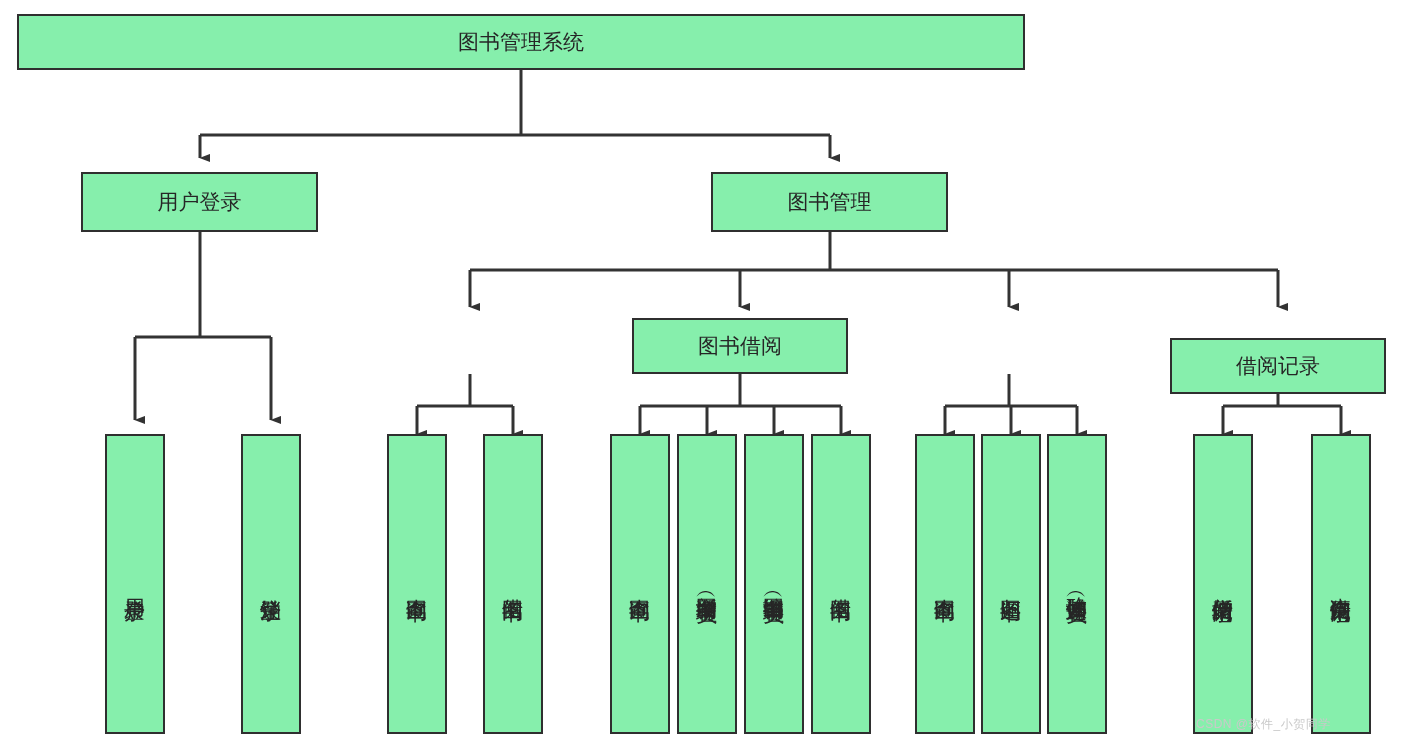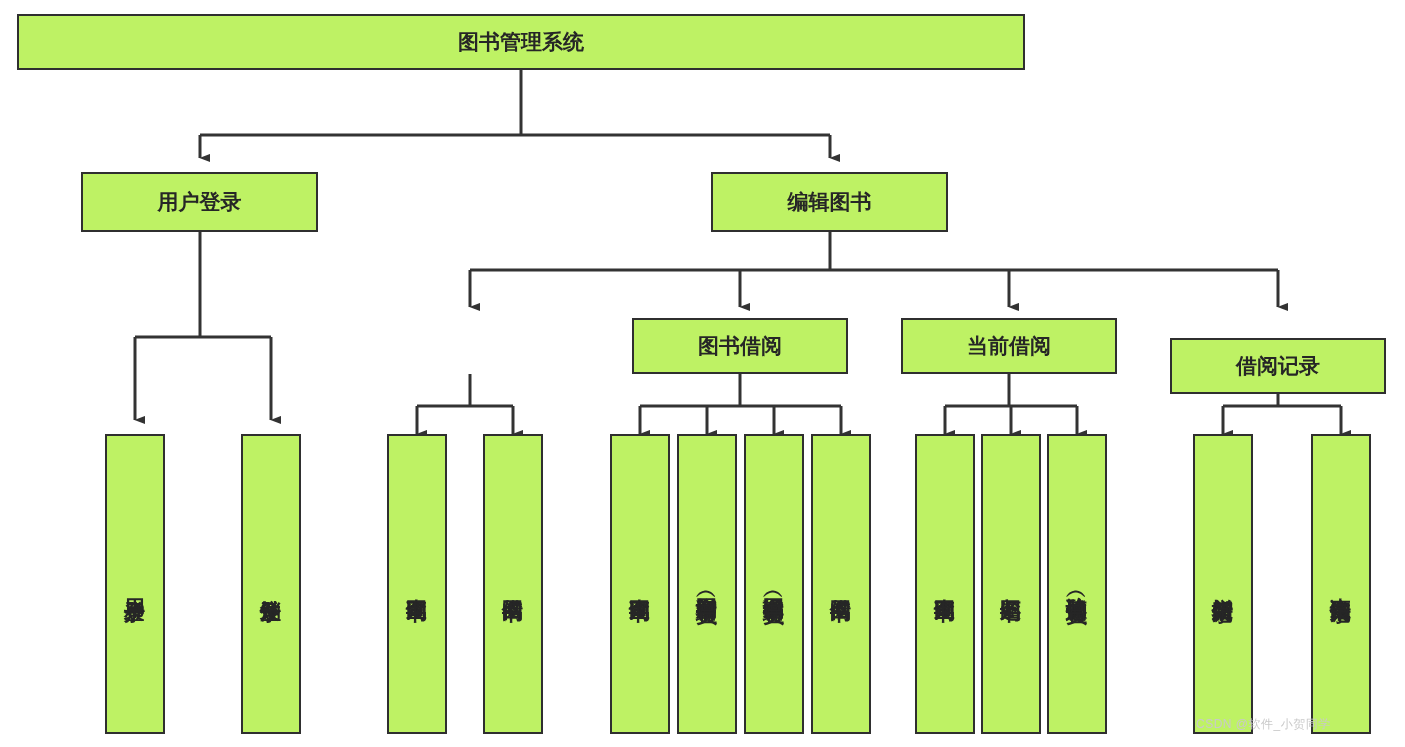--- a/index.html
+++ b/index.html
@@ -21,26 +21,25 @@
     position: absolute;
     left: 0;
     top: 0;
     width: 1405px;
     height: 747px;
   }
   .node {
     position: absolute;
     box-sizing: border-box;
     border: 2px solid #2f2f2f;
-    background: #bef264;
+    background: #86efac;
     display: flex;
     align-items: center;
     justify-content: center;
     color: #262626;
-    font-weight: bold;
   }
   .node .label {
     display: block;
     text-align: center;
     line-height: 1.12;
     white-space: pre;
   }
   .node.h .label {
     font-size: 21px;
   }
@@ -122,28 +121,25 @@
   </svg>
 
   <div class="node h" style="left:17px; top:14px; width:1008px; height:56px;">
     <span class="label">图书管理系统</span>
   </div>
 
   <div class="node h" style="left:81px; top:172px; width:237px; height:60px;">
     <span class="label">用户登录</span>
   </div>
   <div class="node h" style="left:711px; top:172px; width:237px; height:60px;">
-    <span class="label">编辑图书</span>
+    <span class="label">图书管理</span>
   </div>
 
   <div class="node h" style="left:632px; top:318px; width:216px; height:56px;">
     <span class="label">图书借阅</span>
-  </div>
-  <div class="node h" style="left:901px; top:318px; width:216px; height:56px;">
-    <span class="label">当前借阅</span>
   </div>
   <div class="node h" style="left:1170px; top:318px; width:216px; height:56px;margin-top:20px;">
     <span class="label">借阅记录</span>
   </div>
 
   <div class="node v" style="left:105px; top:434px; width:60px; height:300px;">
     <span class="label">用户登录</span>
   </div>
   <div class="node v" style="left:241px; top:434px; width:60px; height:300px;">
     <span class="label">注销登录</span>

